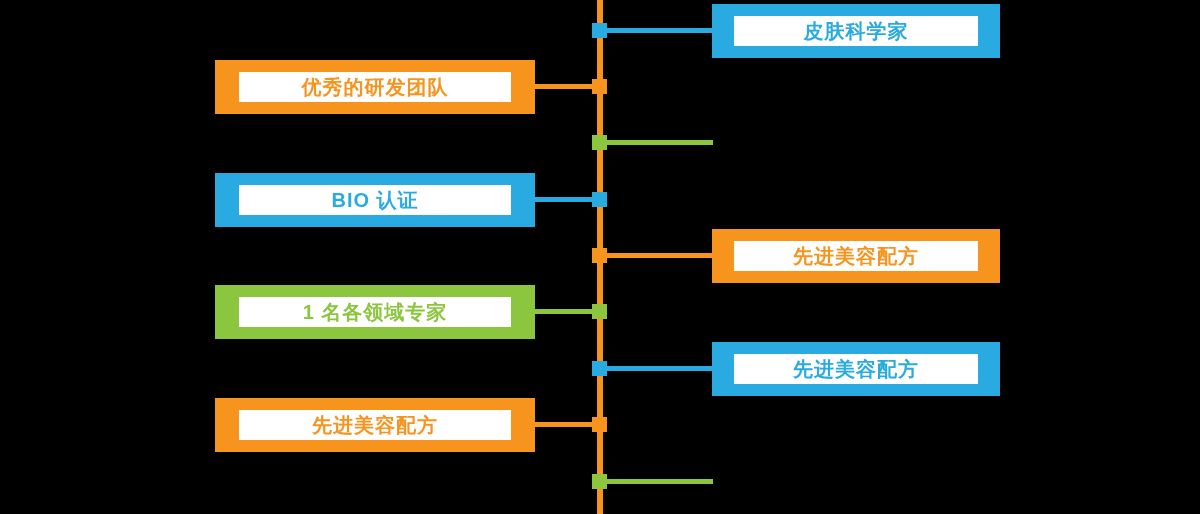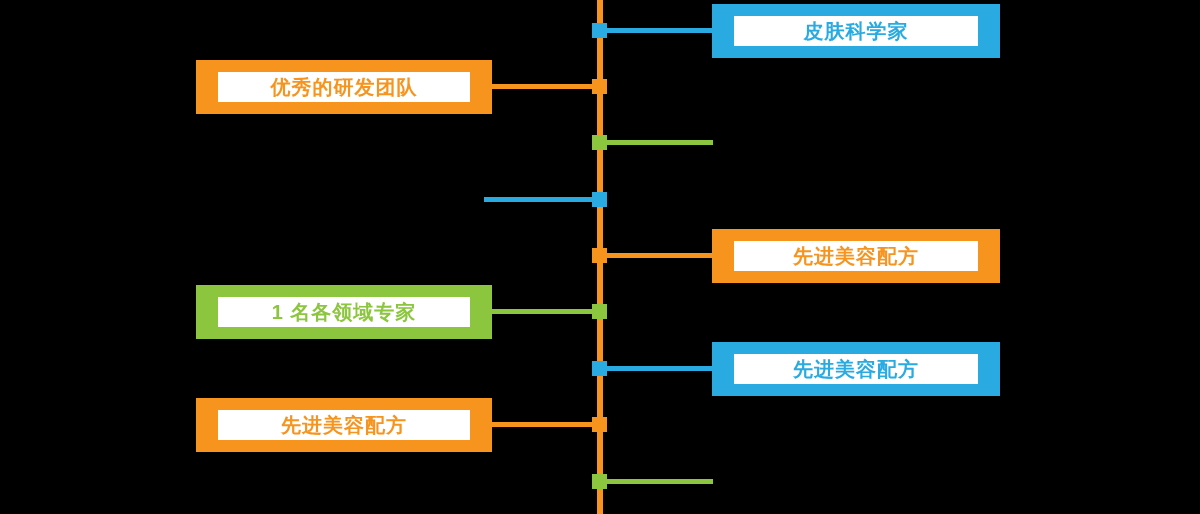--- a/index.html
+++ b/index.html
@@ -27,21 +27,21 @@
   }
   
   .banner {
     position: absolute;
     height: 54px;
     display: flex;
     align-items: center;
     justify-content: center;
     z-index: 3;
   }
-  .banner.left  { left: 196px; width: 296px; }
+  .banner.left  { left: 215px; width: 320px; }
   .banner.right { left: 712px; width: 288px; }
   .panel {
     width: 85%;
     height: 30px;
     background: #FFFFFF;
     display: flex;
     align-items: center;
     justify-content: center;
     text-align: right;
   }
@@ -96,20 +96,25 @@
     <div class="panel">
       <span class="label">优秀的研发团队</span>
     </div>
   </div>
 
   <div class="connector right green" style="top:140px"></div>
   <div class="marker green" style="top:135px"></div>
 
   <div class="connector left blue" style="top:197px"></div>
   <div class="marker blue" style="top:192px"></div>
+  <div class="banner left blue" style="top:173px">
+    <div class="panel">
+      <span class="label">BIO 认证</span>
+    </div>
+  </div>
 
   <div class="connector right orange" style="top:253px"></div>
   <div class="marker orange" style="top:248px"></div>
   <div class="banner right orange" style="top:229px">
     <div class="panel">
       <span class="label">先进美容配方</span>
     </div>
   </div>
 
   <div class="connector left green" style="top:309px"></div>

